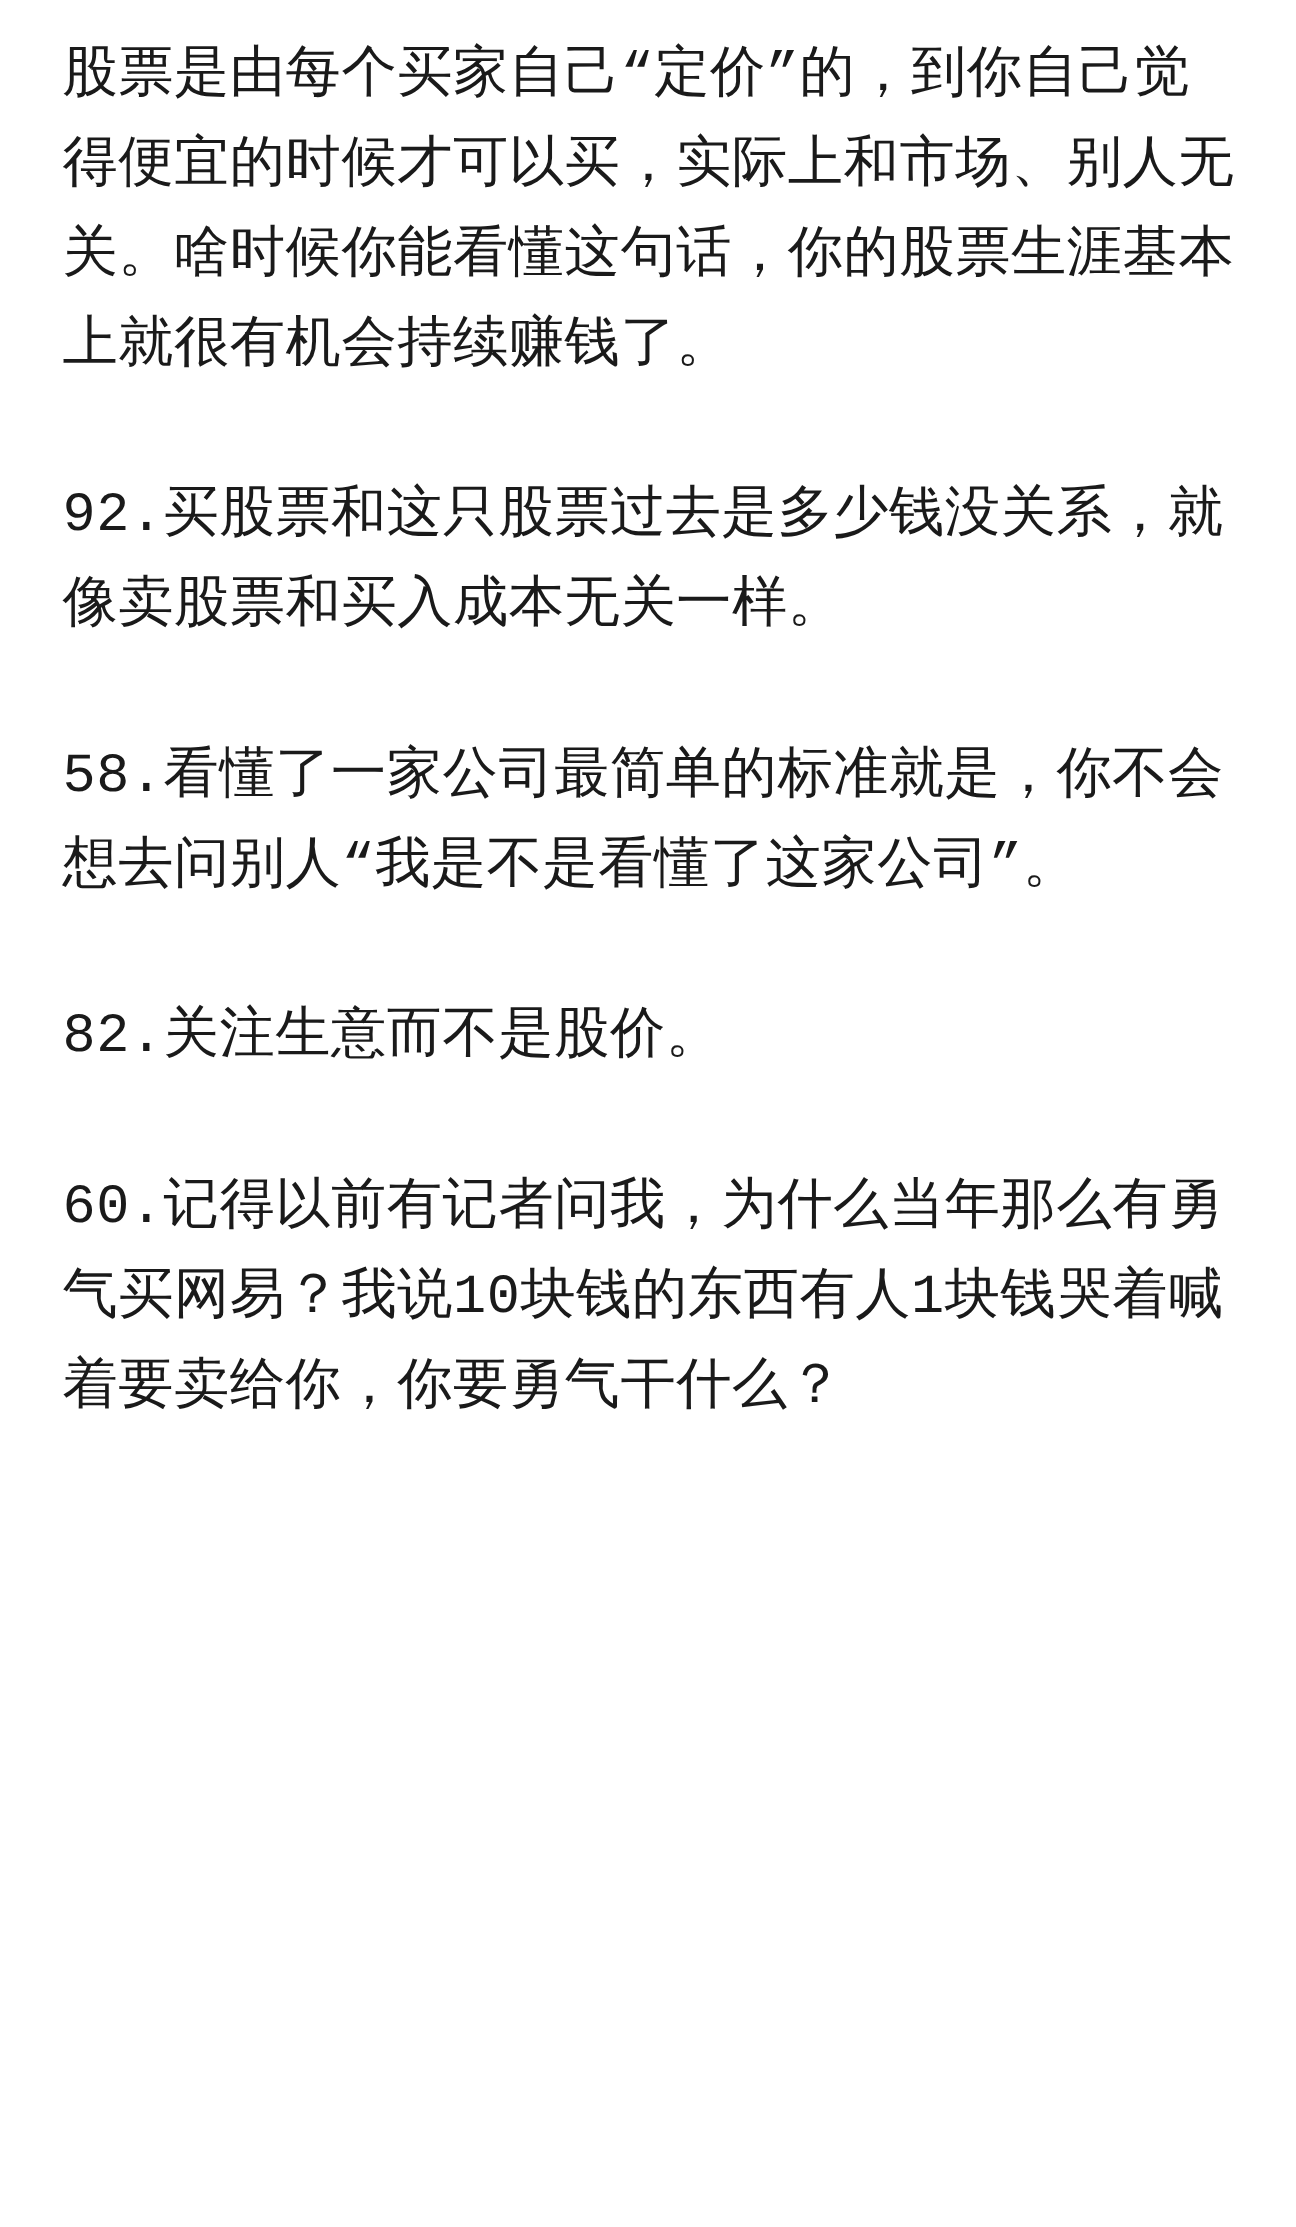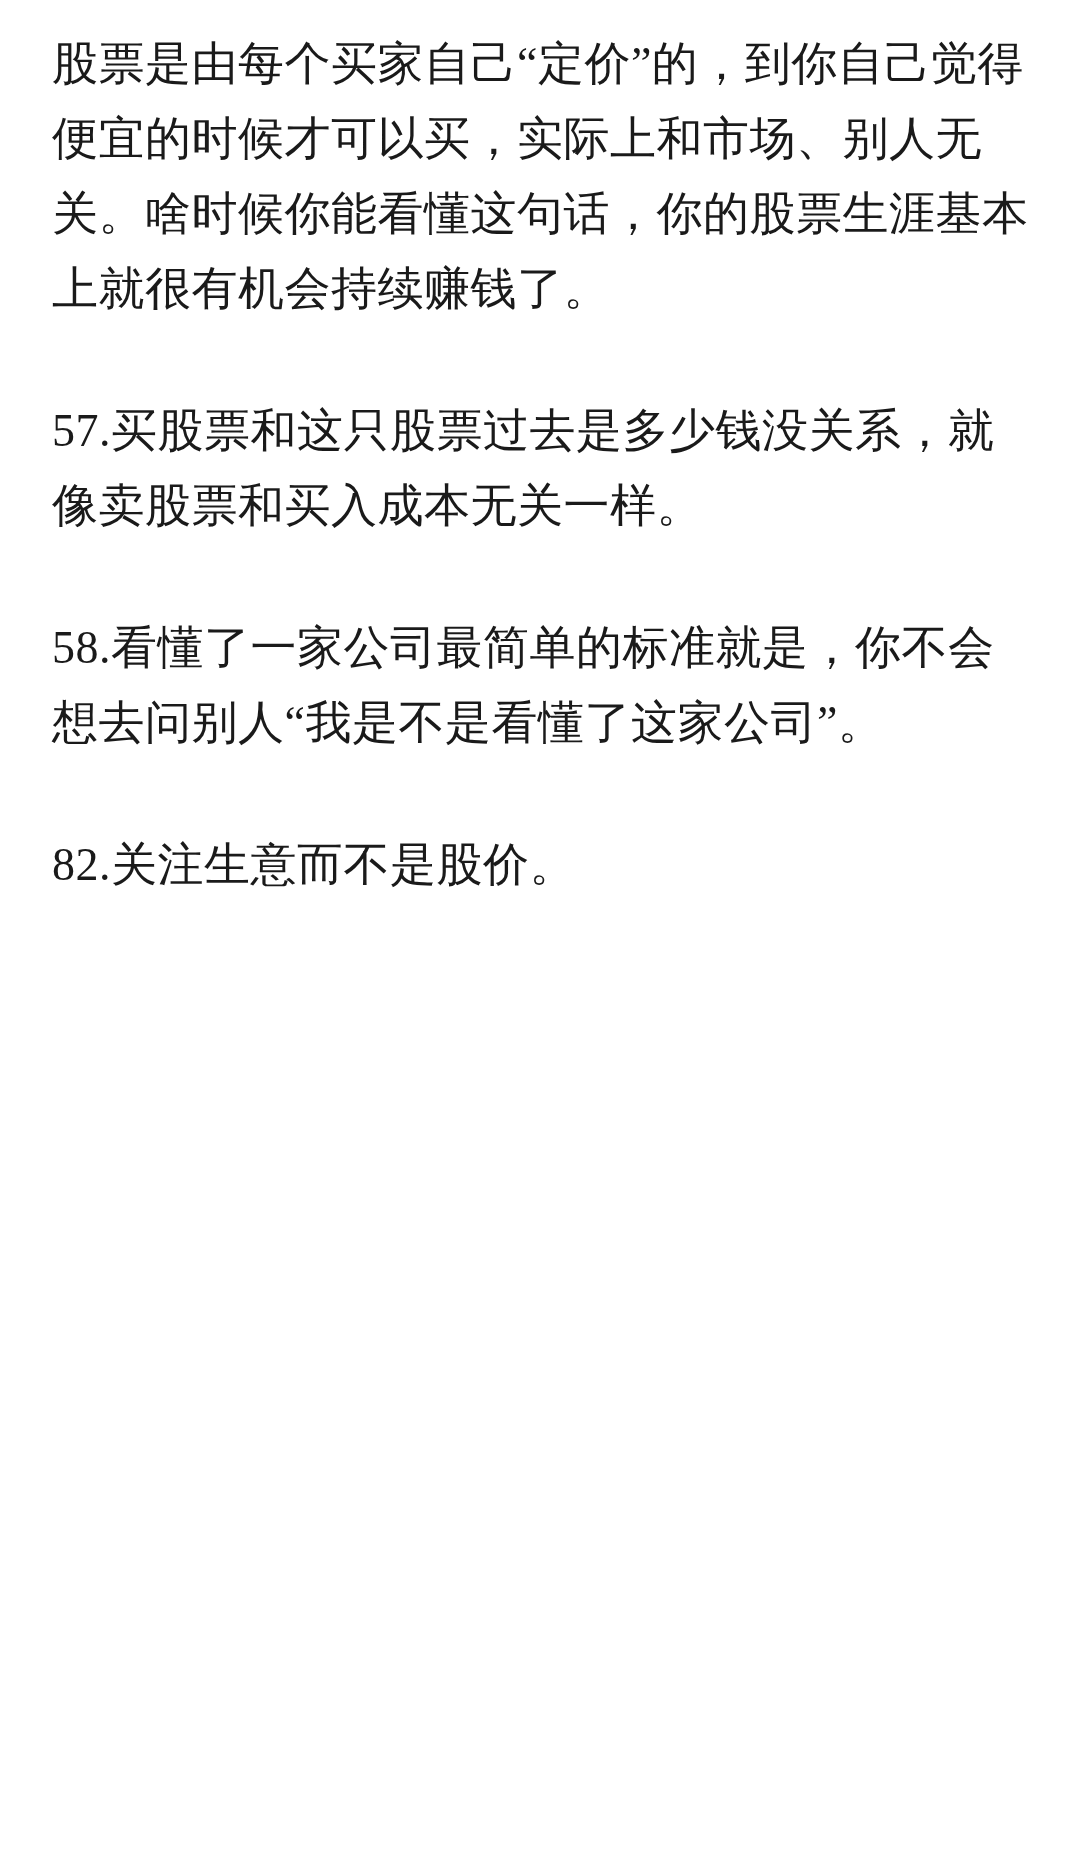--- a/index.html
+++ b/index.html
@@ -9,21 +9,21 @@
   }
   body {
     width: 1080px;
     height: 1856px;
     overflow: hidden;
   }
   .article {
     box-sizing: border-box;
     width: 1080px;
     padding: 26px 48px 40px 52px;
-    font-family: Liberation Serif, serif;
+    font-family: Liberation Mono, monospace;
     font-size: 46px;
     line-height: 75px;
     letter-spacing: 0.5px;
     color: var(--text-color, #1a1a1a);
     overflow-wrap: break-word;
   }
   .article p {
     margin: 0 0 67px 0;
     text-align: left;
   }
@@ -36,21 +36,24 @@
   }
 </style>
 </head>
 <body style="background: rgb(255, 255, 255);">
 
 <div class="article">
   <p>
     <span>股票是由每个买家自己“定价”的，到你自己觉得便宜的时候才可以买，实际上和市场、别人无关。啥时候你能看懂这句话，你的股票生涯基本上就很有机会持续赚钱了。</span>
   </p>
   <p>
-    <span>57.买股票和这只股票过去是多少钱没关系，就像卖股票和买入成本无关一样。</span>
+    <span>92.买股票和这只股票过去是多少钱没关系，就像卖股票和买入成本无关一样。</span>
   </p>
   <p>
     <span>58.看懂了一家公司最简单的标准就是，你不会想去问别人“我是不是看懂了这家公司”。</span>
   </p>
   <p>
     <span>82.关注生意而不是股价。</span>
   </p>
+  <p>
+    <span>60.记得以前有记者问我，为什么当年那么有勇气买网易？我说10块钱的东西有人1块钱哭着喊着要卖给你，你要勇气干什么？</span>
+  </p>
 </div>
 
 </body></html>

